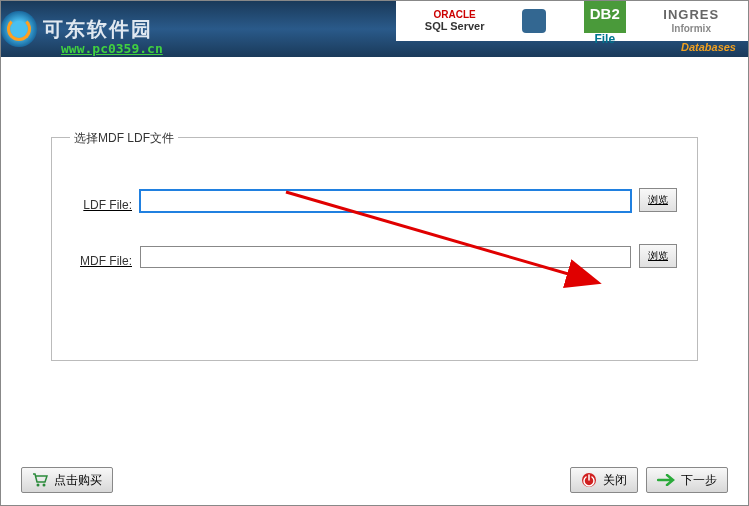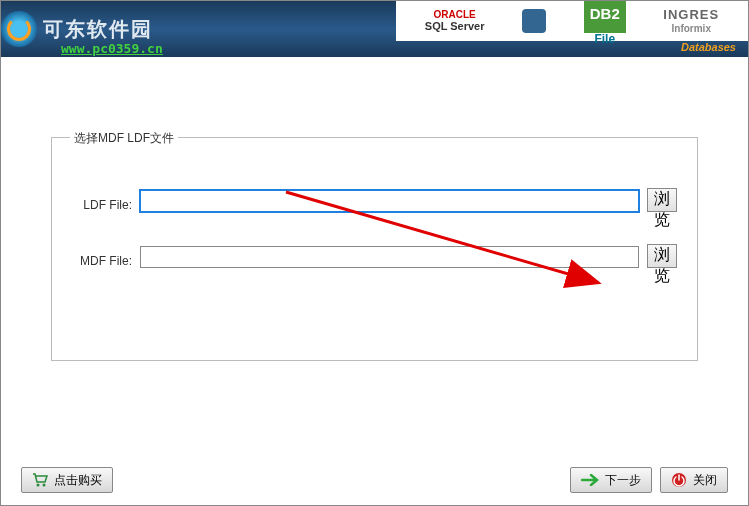--- a/index.html
+++ b/index.html
@@ -17,29 +17,29 @@
     .db-oracle { color: #c00; }
     .db-sql { color: #333; font-size: 11px; }
     .db-postgres { width: 24px; height: 24px; background: #336791; border-radius: 4px; }
     .db-db2 { background: #4a9a3a; color: #fff; padding: 10px 6px; font-size: 15px; }
     .db-mysql { color: #00758f; font-size: 12px; }
     .db-ingres { color: #666; font-size: 13px; letter-spacing: 1px; }
     .db-informix { color: #888; font-size: 10px; }
     
     .db-label { position: absolute; right: 12px; top: 40px; color: #f0a020; font-size: 11px; font-weight: bold; font-style: italic; }
     
-    .content { padding: 80px 50px 8px 50px; position: relative; }
+    .content { padding: 80px 50px 8px 50px; position: relative; text-decoration: underline; }
     .fieldset { border: 1px solid #bbb; padding: 50px 20px 60px 20px; position: relative; }
     .fieldset-title { position: absolute; top: -8px; left: 18px; background: #fff; padding: 0 4px; font-size: 12px; color: #333; }
     
     .form-row { display: flex; align-items: flex-end; margin-bottom: 32px; gap: 8px; }
     .form-label { width: 60px; text-align: right; font-size: 12px; color: #333; }
     .form-input { flex: 1; height: 22px; border: 1px solid #888; padding: 2px 4px; font-size: 12px; }
     .form-input.focused { border: 1px solid #2080e0; outline: 1px solid #2080e0; }
-    .browse-btn { width: 30px; height: 24px; background: linear-gradient(to bottom, #f8f8f8, #e0e0e0); border: 1px solid #888; font-size: 16px; cursor: pointer; }
+    .browse-btn { width: 38px; height: 24px; background: linear-gradient(to bottom, #f8f8f8, #e0e0e0); border: 1px solid #888; font-size: 10px; cursor: pointer; }
     
     .arrow-overlay { position: absolute; top: 130px; left: 280px; pointer-events: none; }
     
     .footer { position: absolute; bottom: 12px; left: 0; right: 0; display: flex; justify-content: space-between; padding: 0 20px; align-items: flex-end; }
     .footer-left, .footer-right { display: flex; gap: 8px; }
     .footer-btn { height: 26px; background: linear-gradient(to bottom, #f8f8f8, #d8d8d8); border: 1px solid #888; border-radius: 2px; padding: 0 10px; display: flex; align-items: center; gap: 6px; font-size: 12px; cursor: pointer; }
     .icon-cart { width: 16px; height: 14px; }
     .icon-arrow { width: 18px; height: 12px; }
     .icon-close { width: 16px; height: 16px; }
   </style>
@@ -103,26 +103,26 @@
       <svg class="icon-cart" viewBox="0 0 16 14">
         <path d="M1 1h2l2 8h8l2-6H4" stroke="#2a8a3a" stroke-width="1.5" fill="none"></path>
         <circle cx="6" cy="12" r="1.5" fill="#2a8a3a"></circle>
         <circle cx="12" cy="12" r="1.5" fill="#2a8a3a"></circle>
       </svg>
       <span>点击购买</span>
     </button>
   </div>
   <div class="footer-right">
     <button class="footer-btn">
-      <svg class="icon-arrow" viewBox="0 0 18 12">
-        <path d="M1 6h14M10 1l6 5-6 5" stroke="#2aaa3a" stroke-width="2.5" fill="none" stroke-linecap="round"></path>
-      </svg>
-      <span>下一步</span>
-    </button>
-    <button class="footer-btn">
       <svg class="icon-close" viewBox="0 0 16 16">
         <circle cx="8" cy="8" r="7" fill="#d02020"></circle>
         <path d="M8 3v5M5 5a5 5 0 1 0 6 0" stroke="#fff" stroke-width="1.5" fill="none" stroke-linecap="round"></path>
       </svg>
       <span>关闭</span>
     </button>
+    <button class="footer-btn">
+      <svg class="icon-arrow" viewBox="0 0 18 12">
+        <path d="M1 6h14M10 1l6 5-6 5" stroke="#2aaa3a" stroke-width="2.5" fill="none" stroke-linecap="round"></path>
+      </svg>
+      <span>下一步</span>
+    </button>
   </div>
 </div>
 
 </body></html>

